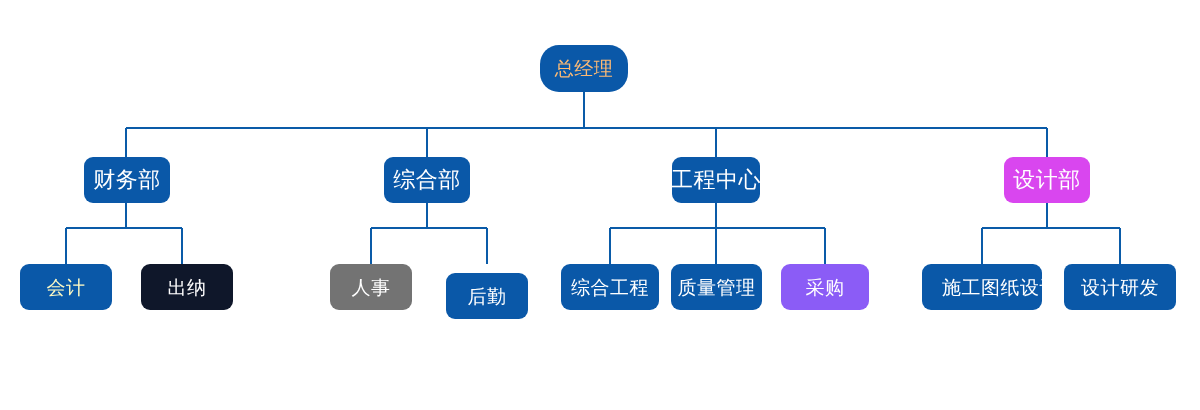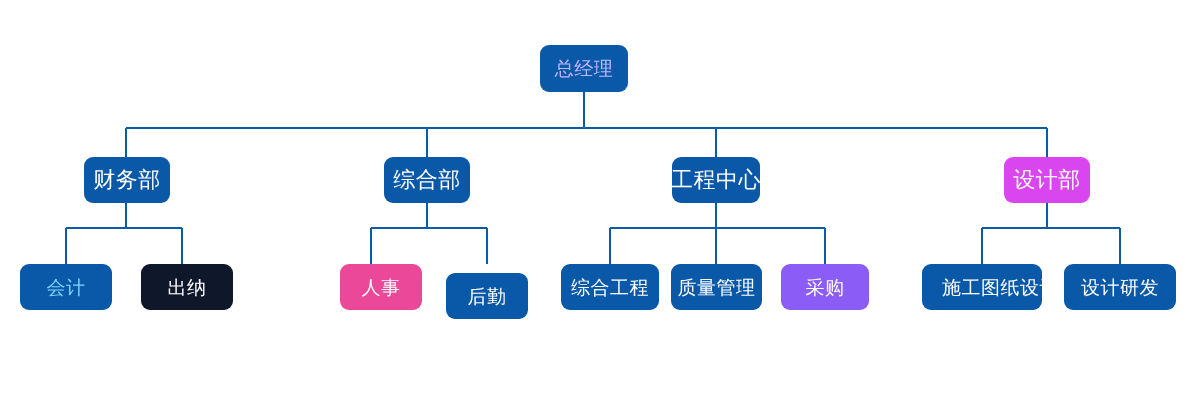--- a/index.html
+++ b/index.html
@@ -70,57 +70,57 @@
       <line x1="610" y1="228" x2="610" y2="264" stroke="#0a5ba8" stroke-width="2" shape-rendering="crispEdges"></line>
       <line x1="716" y1="228" x2="716" y2="264" stroke="#0a5ba8" stroke-width="2" shape-rendering="crispEdges"></line>
       <line x1="825" y1="228" x2="825" y2="264" stroke="#0a5ba8" stroke-width="2" shape-rendering="crispEdges"></line>
       <line x1="1047" y1="203" x2="1047" y2="228" stroke="#0a5ba8" stroke-width="2" shape-rendering="crispEdges"></line>
       <line x1="982" y1="228" x2="1120" y2="228" stroke="#0a5ba8" stroke-width="2" shape-rendering="crispEdges"></line>
       <line x1="982" y1="228" x2="982" y2="264" stroke="#0a5ba8" stroke-width="2" shape-rendering="crispEdges"></line>
       <line x1="1120" y1="228" x2="1120" y2="264" stroke="#0a5ba8" stroke-width="2" shape-rendering="crispEdges"></line>
     </svg>
 
   <div id="node-layer">
-      <div class="node level-0" style="left: 540px; top: 45px; width: 88px; height: 47px; background: rgb(10, 88, 168); color: #c4b5fd;">
+      <div class="node level-0" style="left: 540px; top: 45px; width: 88px; height: 47px; background: rgb(10, 88, 168); color: #fdba74; border-radius: 19px;">
         <span>总经理</span>
       </div>
       <div class="node level-1" style="left: 84px; top: 157px; width: 86px; height: 46px; background: rgb(10, 88, 168); color: rgb(255, 255, 255);">
         <span>财务部</span>
       </div>
       <div class="node level-1" style="left: 384px; top: 157px; width: 86px; height: 46px; background: rgb(10, 88, 168); color: rgb(255, 255, 255);">
         <span>综合部</span>
       </div>
       <div class="node level-1" style="left: 672px; top: 157px; width: 88px; height: 46px; background: rgb(10, 88, 168); color: rgb(255, 255, 255);">
         <span>工程中心</span>
       </div>
       <div class="node level-1" style="left: 1004px; top: 157px; width: 86px; height: 46px; background: #d946ef; color: rgb(255, 255, 255);">
         <span>设计部</span>
       </div>
-      <div class="node level-2" style="left: 20px; top: 264px; width: 92px; height: 46px; background: rgb(10, 88, 168); color: #7dd3fc;">
+      <div class="node level-2" style="left: 20px; top: 264px; width: 92px; height: 46px; background: rgb(10, 88, 168); color: #fef9c3;">
         <span>会计</span>
       </div>
       <div class="node level-2" style="left: 141px; top: 264px; width: 92px; height: 46px; background: #0f172a; color: rgb(255, 255, 255);">
         <span>出纳</span>
       </div>
-      <div class="node level-2" style="left: 340px; top: 264px; width: 82px; height: 46px; background: #ec4899; color: rgb(255, 255, 255);">
+      <div class="node level-2" style="left: 330px; top: 264px; width: 82px; height: 46px; background: #737373; color: rgb(255, 255, 255);">
         <span>人事</span>
       </div>
       <div class="node level-2" style="left: 446px; top: 264px; width: 82px; height: 46px; background: rgb(10, 88, 168); color: rgb(255, 255, 255); margin-top: 9px;">
         <span>后勤</span>
       </div>
       <div class="node level-2" style="left: 561px; top: 264px; width: 98px; height: 46px; background: rgb(10, 88, 168); color: rgb(255, 255, 255);">
         <span>综合工程</span>
       </div>
       <div class="node level-2" style="left: 671px; top: 264px; width: 91px; height: 46px; background: rgb(10, 88, 168); color: #ffffff; text-align: center;">
         <span>质量管理</span>
       </div>
       <div class="node level-2" style="left: 781px; top: 264px; width: 88px; height: 46px; background: #8b5cf6; color: rgb(255, 255, 255);">
         <span>采购</span>
       </div>
       <div class="node level-2" style="left: 922px; top: 264px; width: 120px; height: 46px; background: rgb(10, 88, 168); color: rgb(255, 255, 255); padding-left: 37px;">
         <span>施工图纸设计</span>
       </div>
-      <div class="node level-2" style="left: 1064px; top: 264px; width: 112px; height: 46px; background: rgb(10, 88, 168); color: rgb(255, 255, 255);">
+      <div class="node level-2" style="left: 1064px; top: 264px; width: 112px; height: 46px; background: rgb(10, 88, 168); color: rgb(255, 255, 255); border-radius: 8px;">
         <span>设计研发</span>
       </div>
     </div>
 
 </div>
 
 </body></html>

